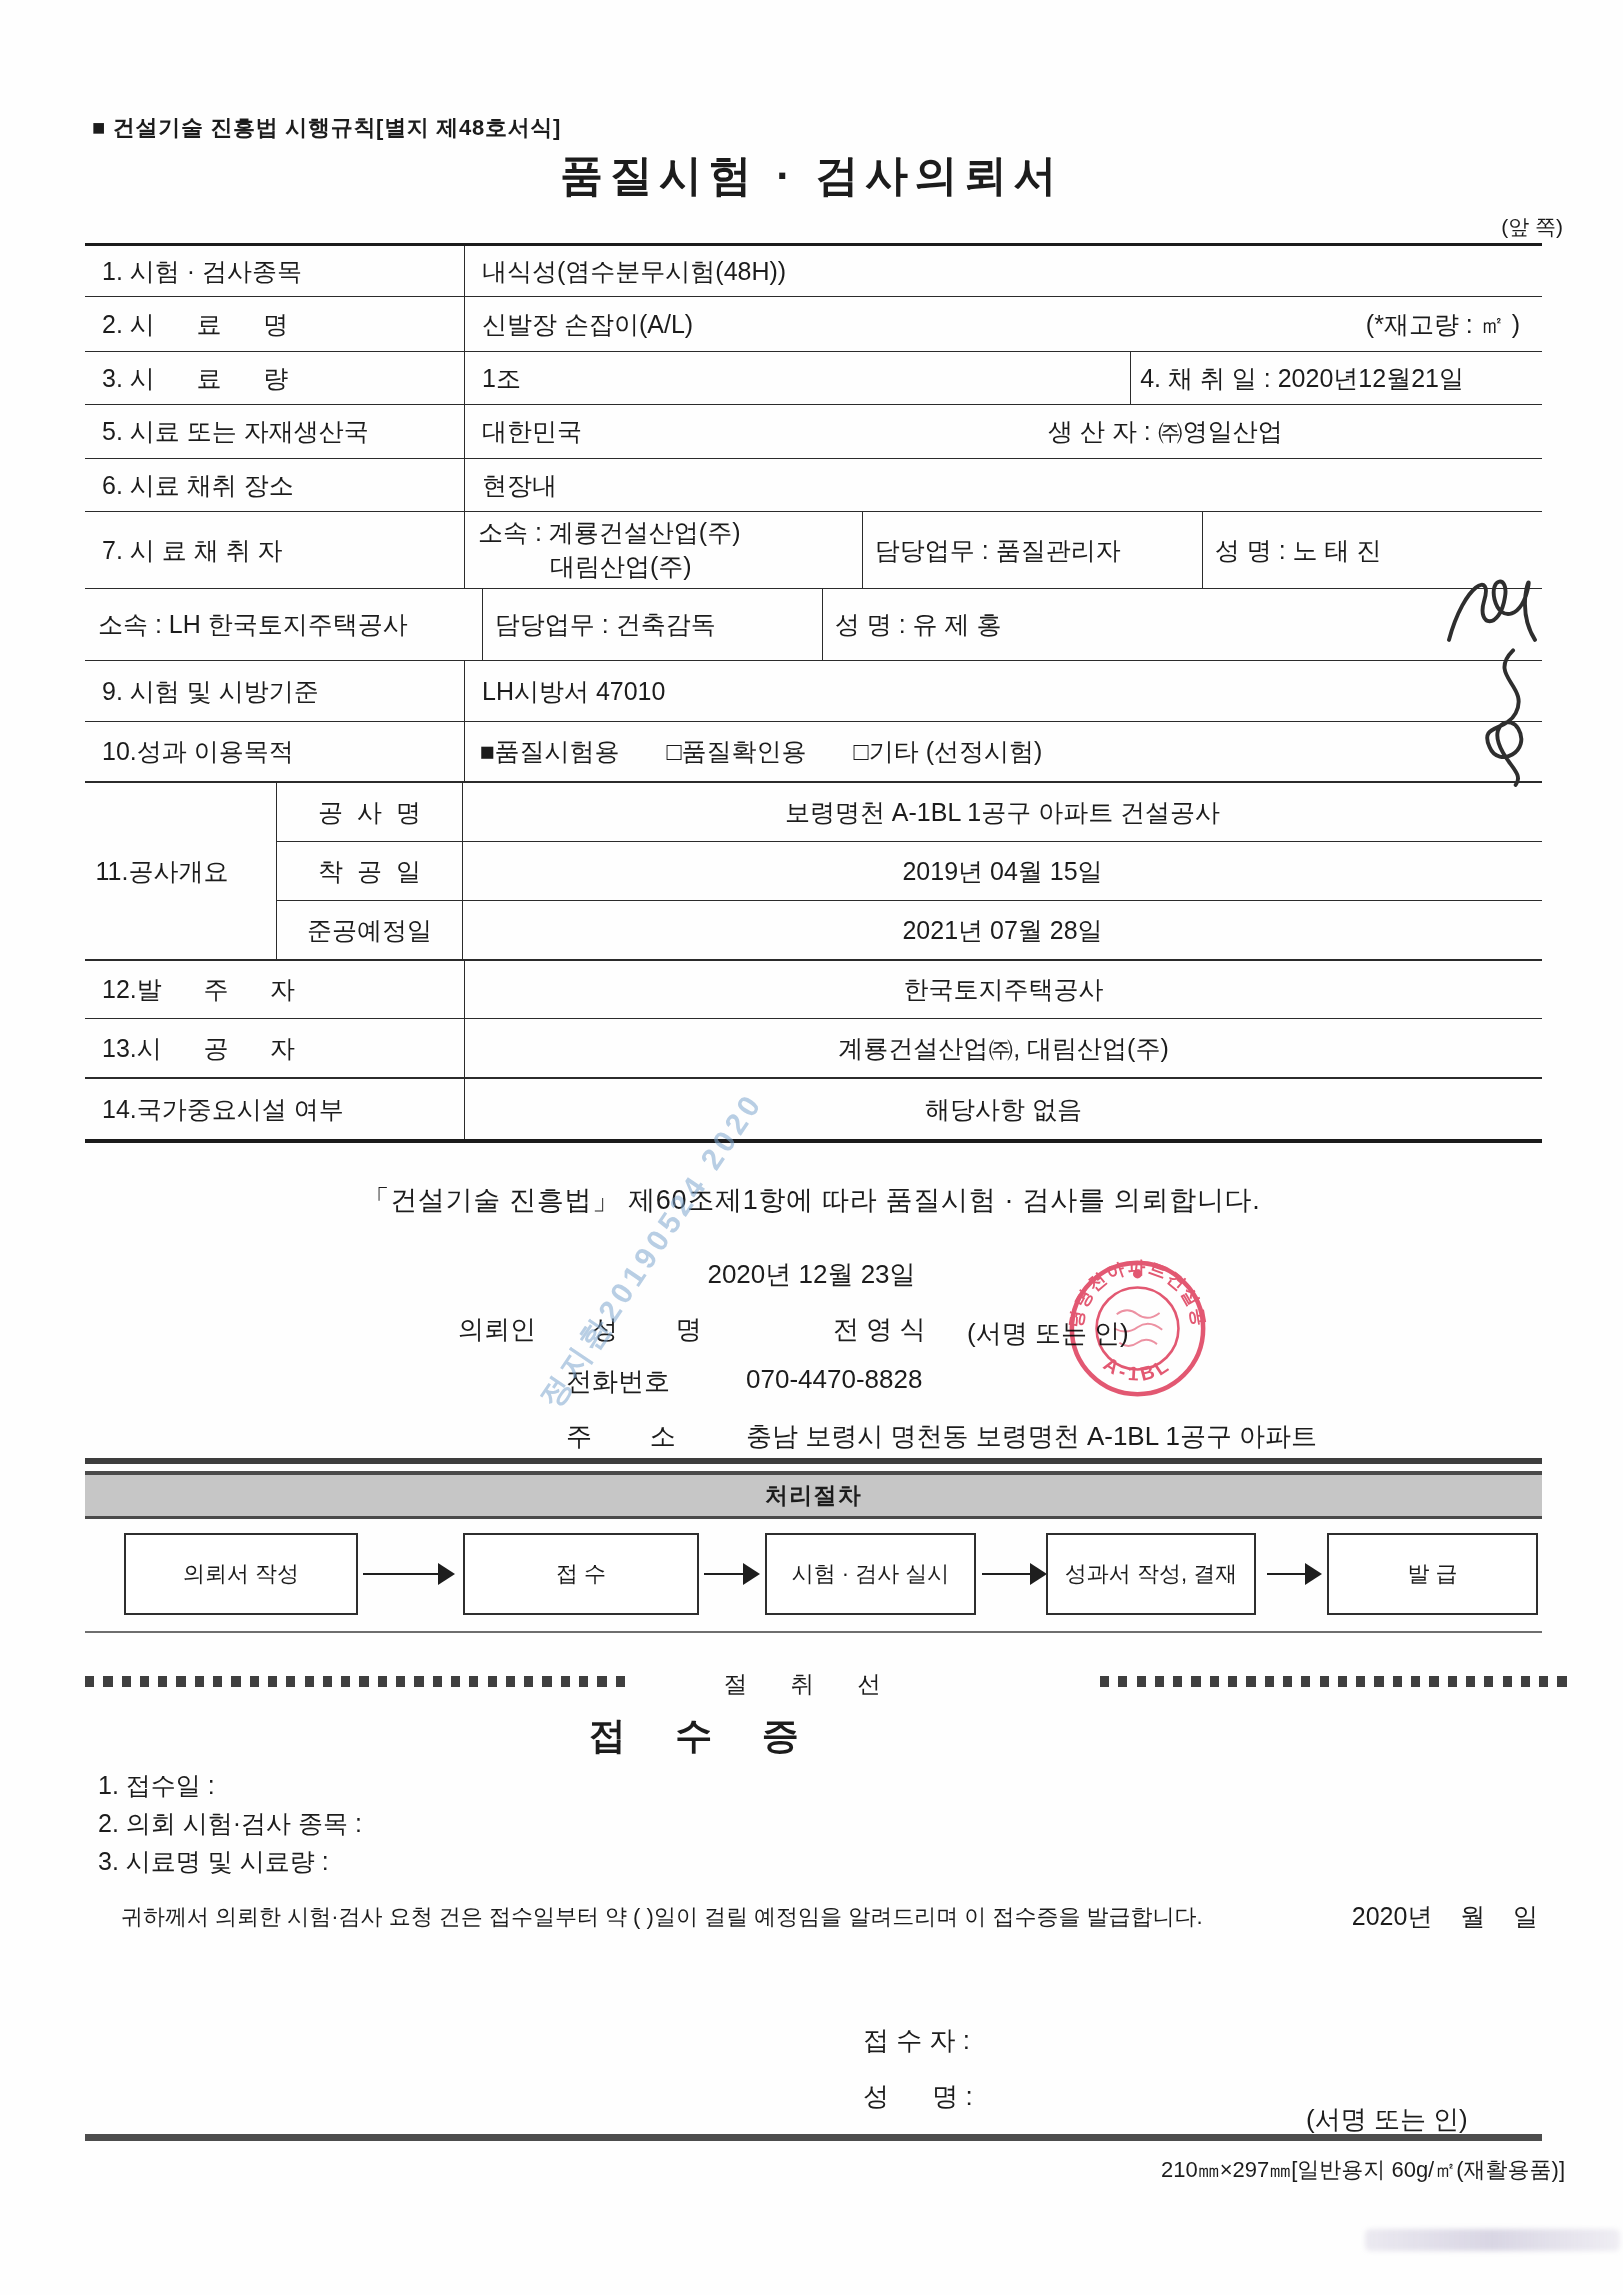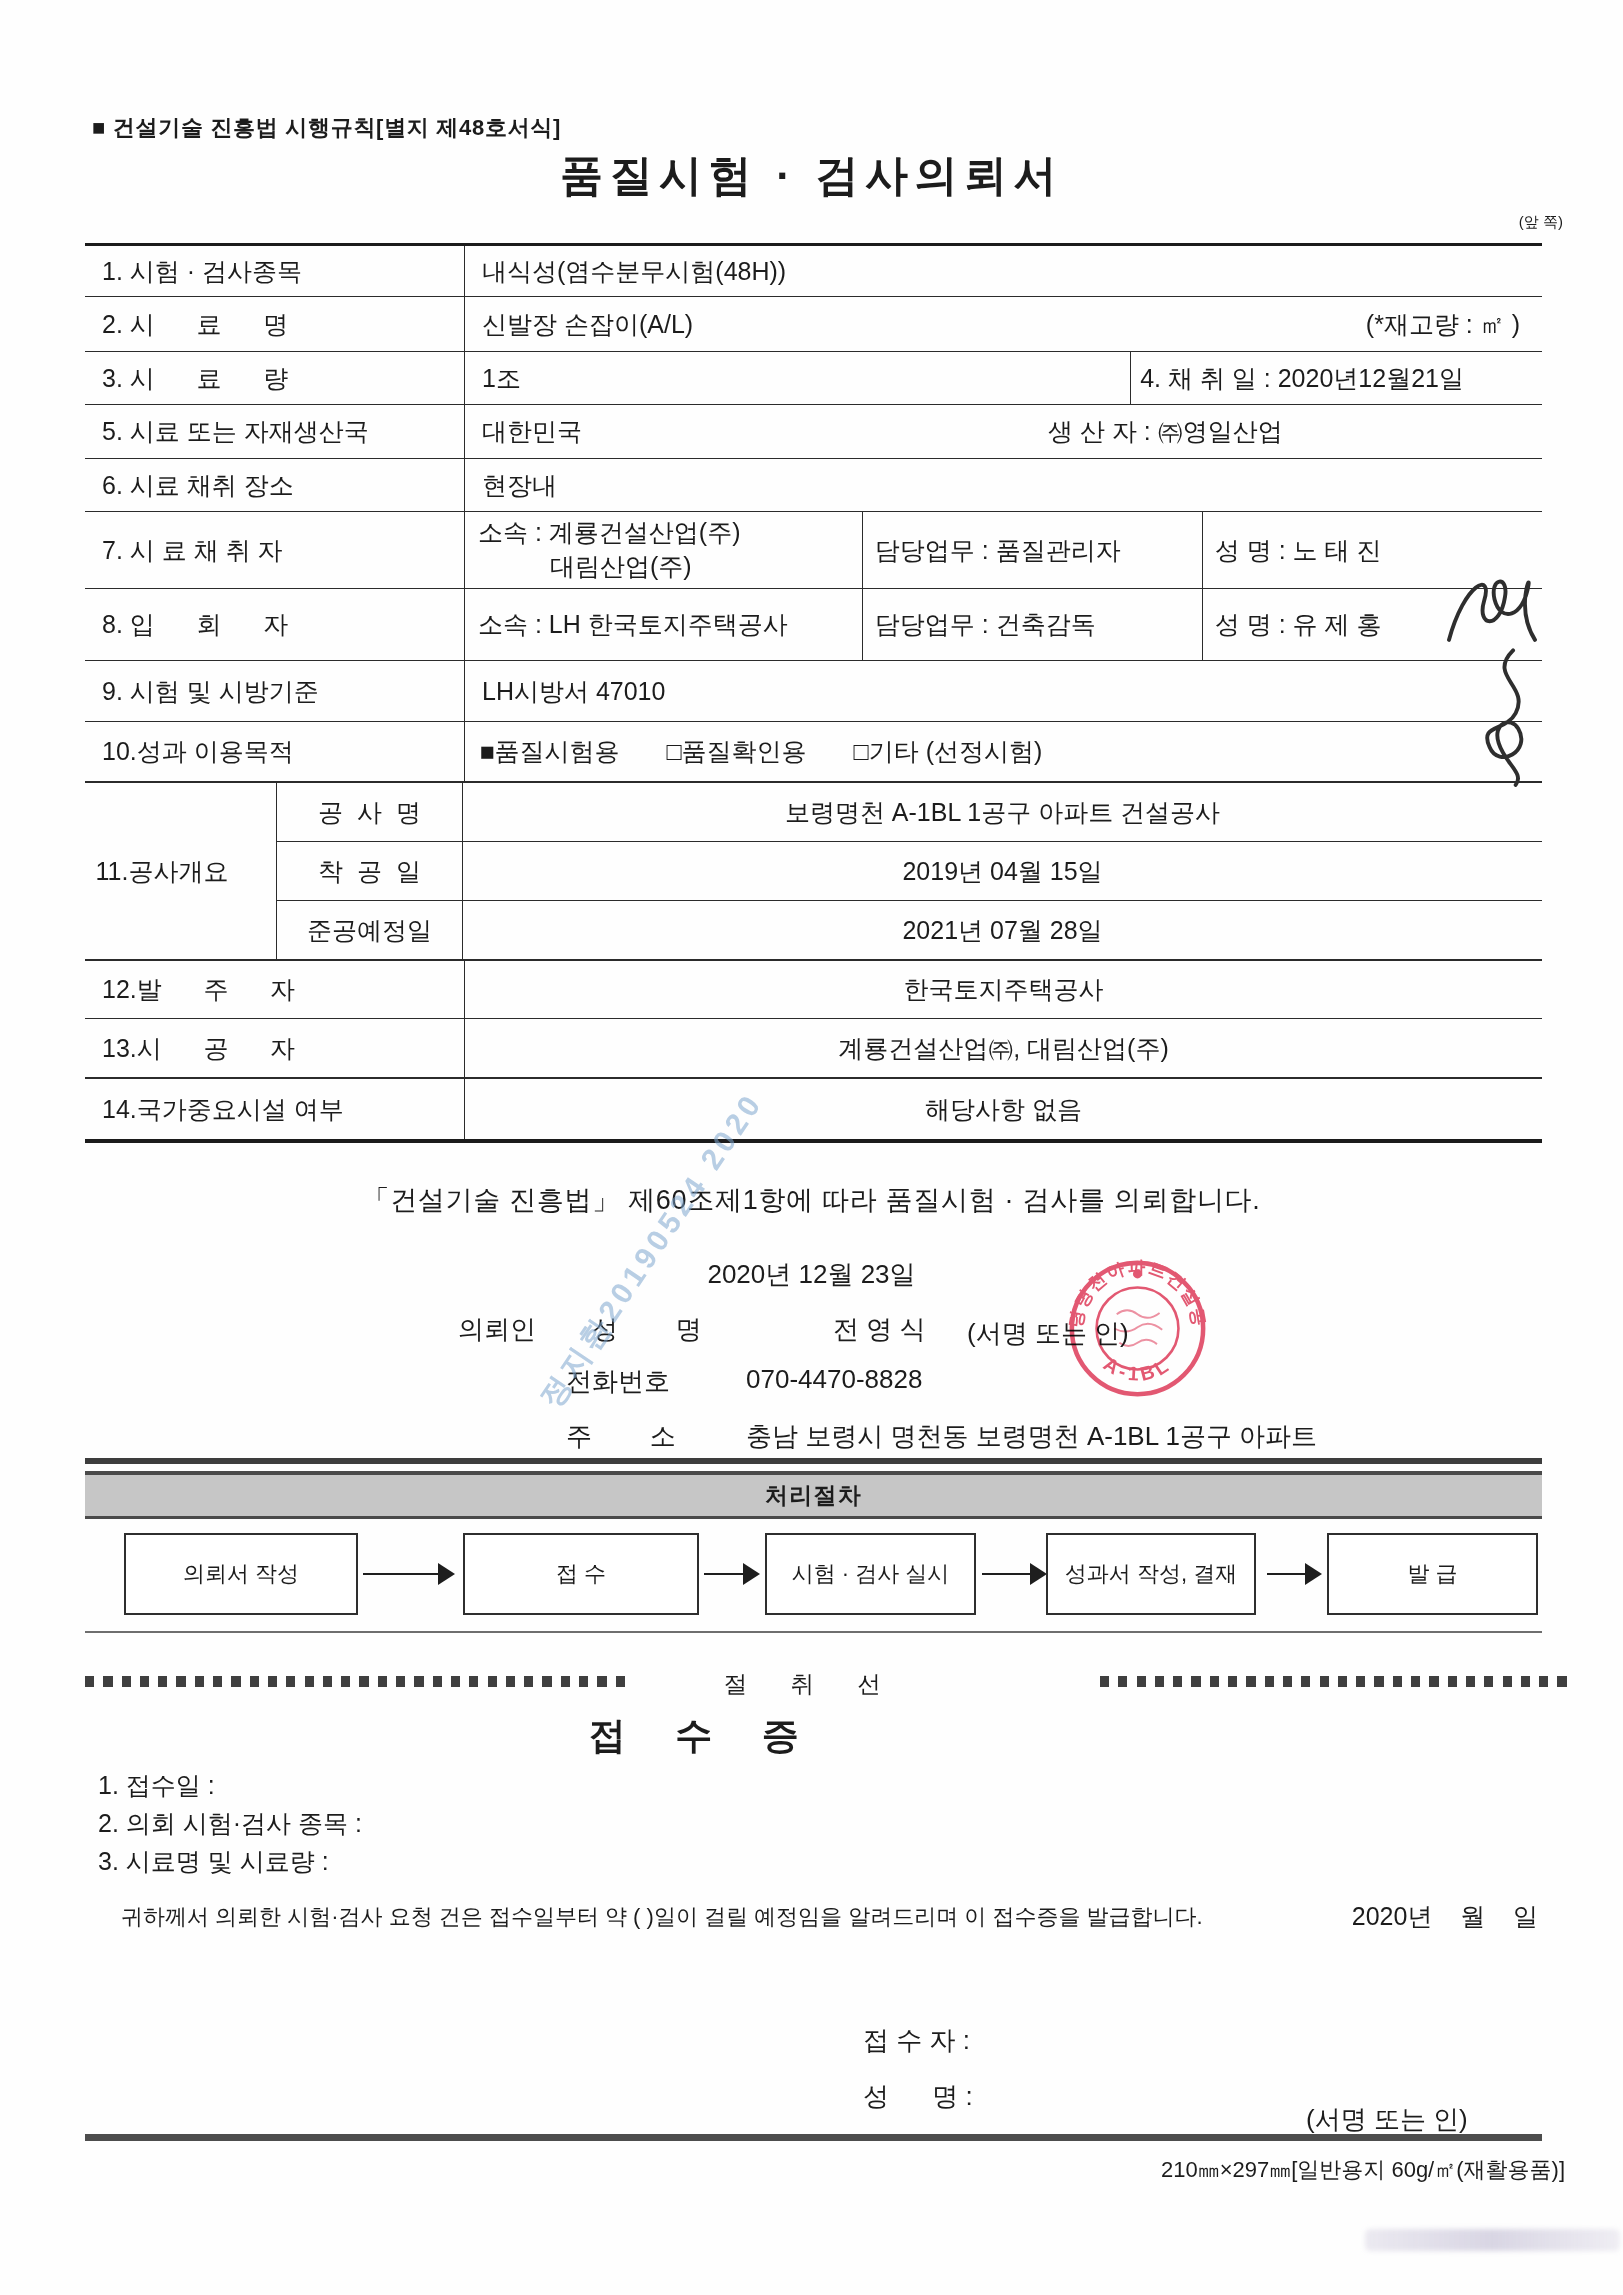--- a/index.html
+++ b/index.html
@@ -9,21 +9,21 @@
     background:#fefefe;
     font-family:"Liberation Sans","DejaVu Sans",sans-serif;
     color:#1c1c1c;
     overflow:hidden;
   }
   .abs{position:absolute;}
   .pre{white-space:pre;}
   
   .form-note{left:92px;top:113px;font-size:22px;font-weight:bold;letter-spacing:0.7px;}
   .doc-title{left:0;width:1623px;top:147px;font-size:43px;font-weight:bold;letter-spacing:6.5px;text-align:center;}
-  .front-label{right:60px;top:213px;font-size:15px;}
+  .front-label{right:60px;top:213px;font-size:21px;}
   
   .tbl{
     left:85px;top:243px;width:1457px;
     border-top:3.3px solid #1b1b1b;
     border-bottom:4.6px solid #1b1b1b;
     display:flex;flex-direction:column;
     box-sizing:content-box;
   }
   .trow{display:flex;border-bottom:1.3px solid #2b2b2b;box-sizing:border-box;align-items:stretch;position:relative;}
   .trow:last-child{border-bottom:none;}
@@ -144,21 +144,20 @@
       <div class="cell lab">7. 시 료 채 취 자</div>
       <div class="cell c-affil affil-2line">
         <span>소속 : 계룡건설산업(주)</span>
         <span class="l2">대림산업(주)</span>
       </div>
       <div class="cell c-duty">담당업무 : 품질관리자</div>
       <div class="cell c-name">성 명 : 노 태 진</div>
     </div>
 
     <div class="trow" style="height:72px">
-      <div class="cell lab pre">8. 입      회      자</div>
       <div class="cell c-affil">소속 : LH 한국토지주택공사</div>
       <div class="cell c-duty">담당업무 : 건축감독</div>
       <div class="cell c-name">성 명 : 유 제 홍</div>
     </div>
 
     <div class="trow" style="height:61px">
       <div class="cell lab">9. 시험 및 시방기준</div>
       <div class="cell val">LH시방서 47010</div>
     </div>
 

